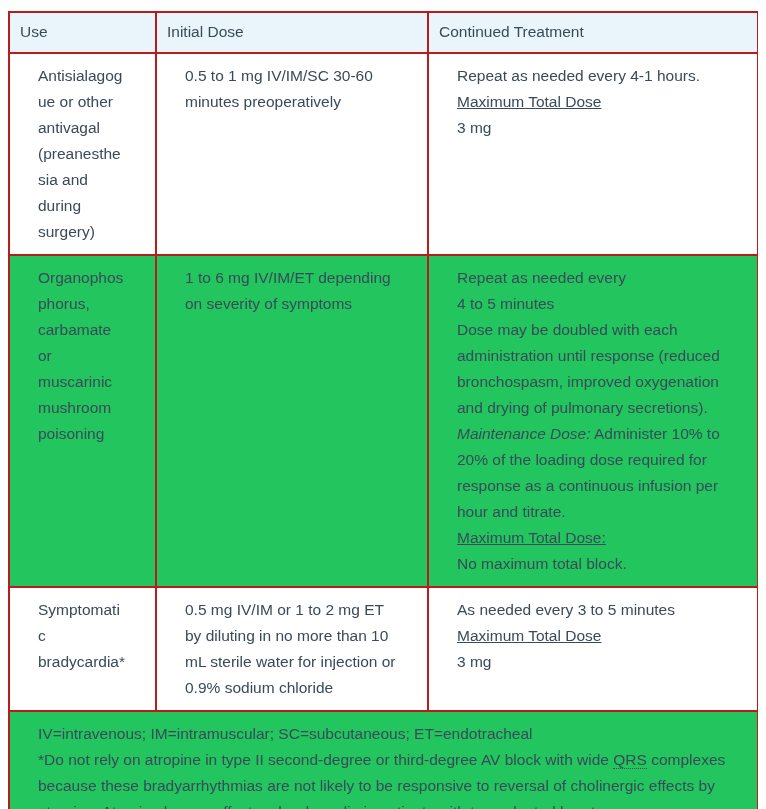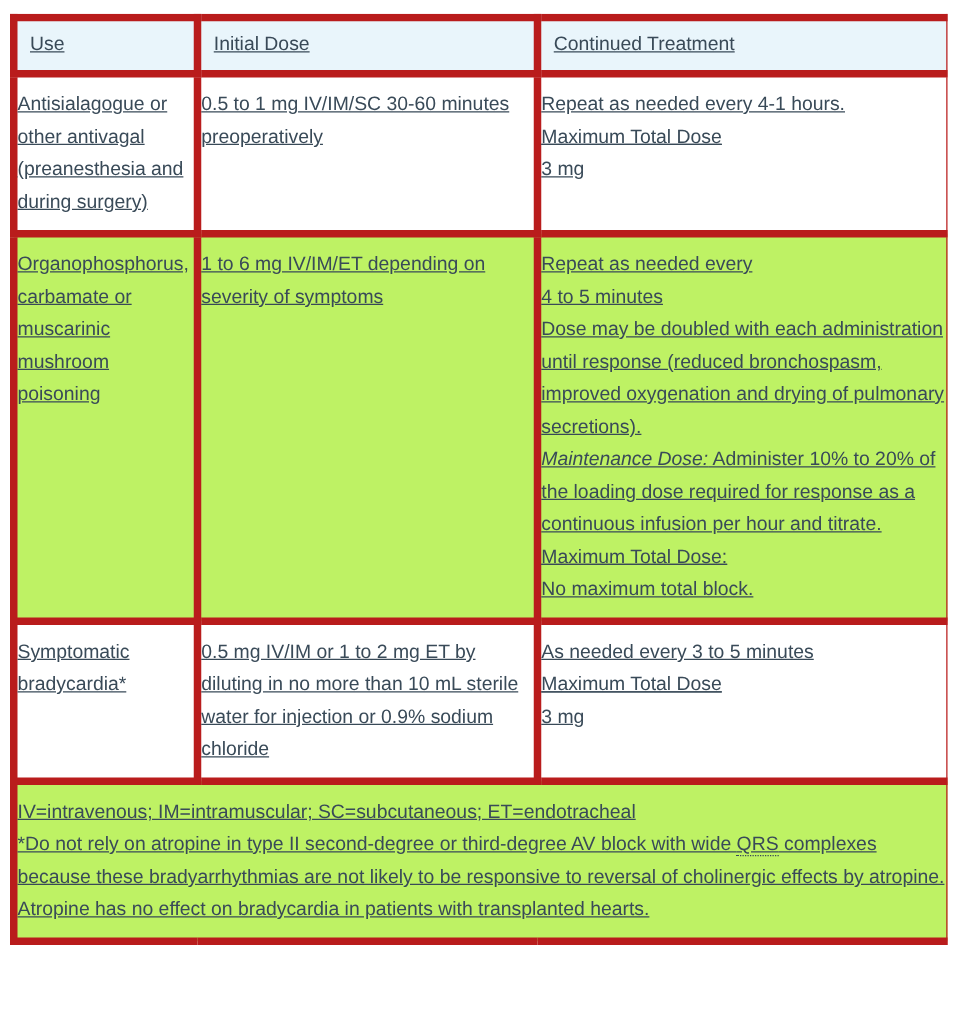--- a/index.html
+++ b/index.html
@@ -15,37 +15,36 @@
     table-layout: fixed;
     width: 749px;
     font-size: 15.5px;
     line-height: 26px;
     color: #394a58;
   }
   .dose-table col.c1 { width: 147px; }
   .dose-table col.c2 { width: 272px; }
   .dose-table col.c3 { width: 330px; }
   .dose-table th, .dose-table td {
-    border: 6px solid #b91c1c;
+    border: 2px solid #b91c1c;
     vertical-align: top;
     text-align: left;
     overflow-wrap: break-word;
     word-wrap: break-word;
-    text-decoration: underline;
   }
   .dose-table th {
     font-weight: normal;
     padding: 6px 10px 7px 10px;
     background: #e9f5fb;
   }
   .dose-table td {
-    padding: 9px 0;
+    padding: 9px 28px;
     margin-top: 28px;
   }
-  tr.row-blue td { background: #bef264; }
+  tr.row-blue td { background: #22c55e; }
   tr.row-white td { background: #ffffff; }
   .u { text-decoration: underline; }
   .i { font-style: italic; text-align: right; }
   .abbr {
     border-bottom: 1px dotted #394a58;
     cursor: help;
     text-align: center;
   }
 </style>
 </head>

